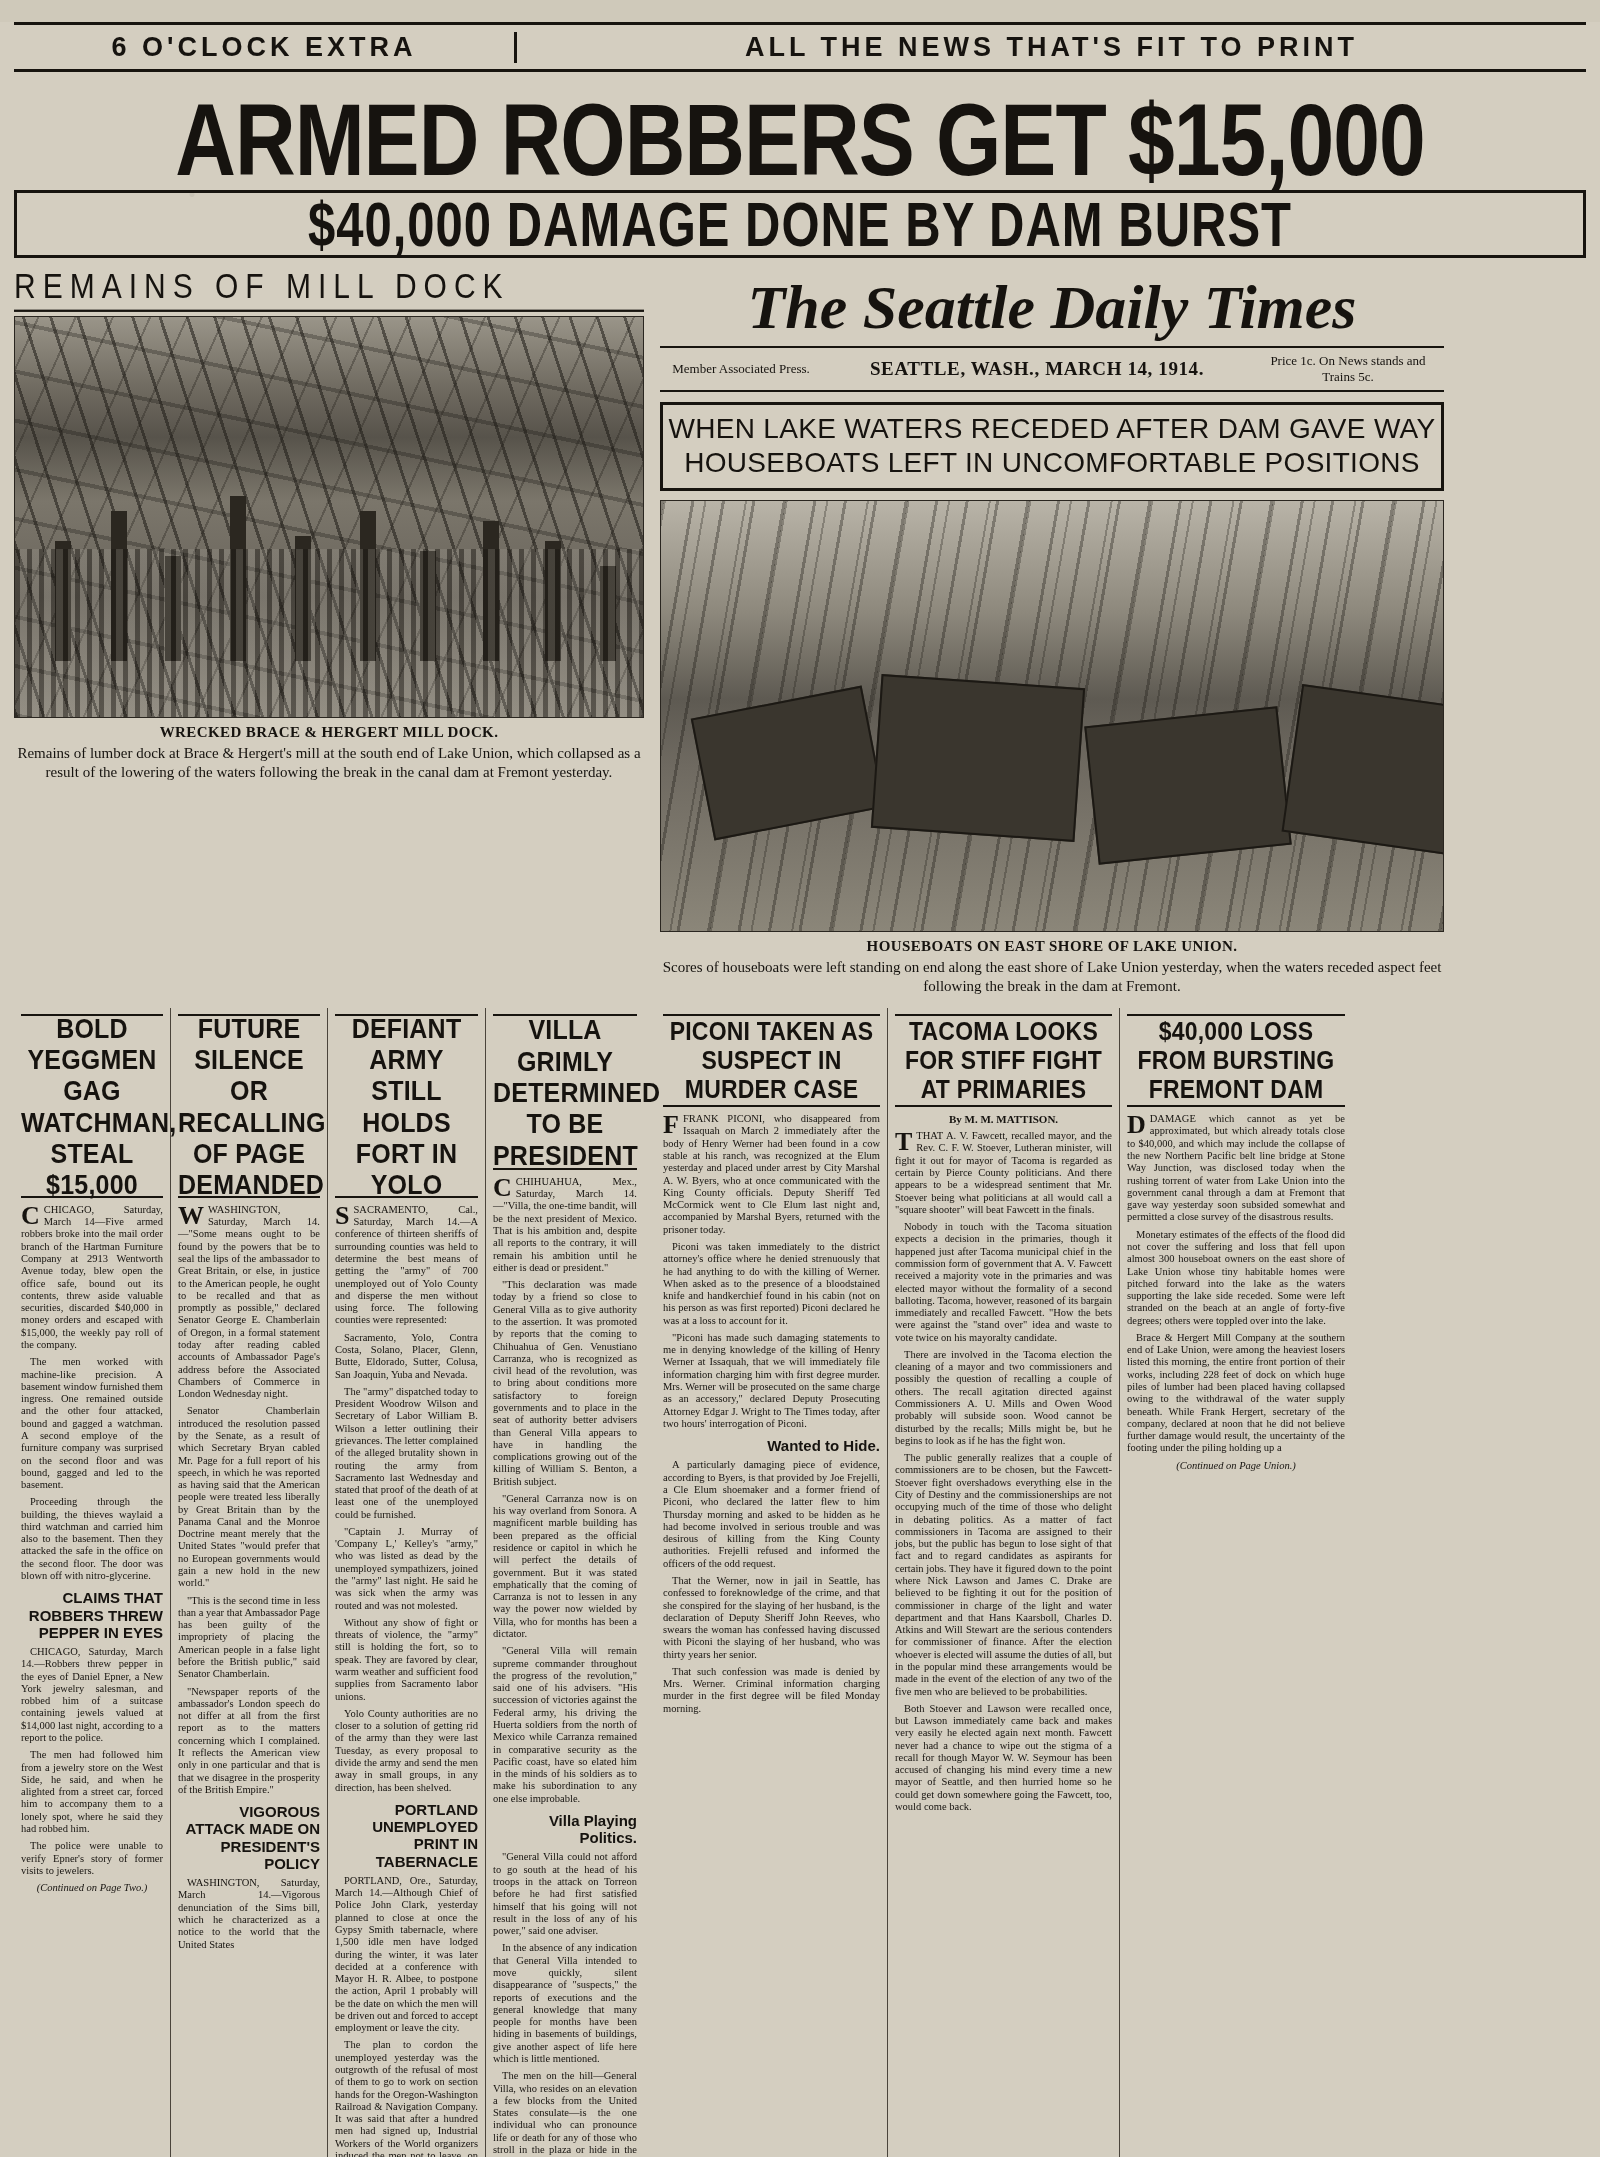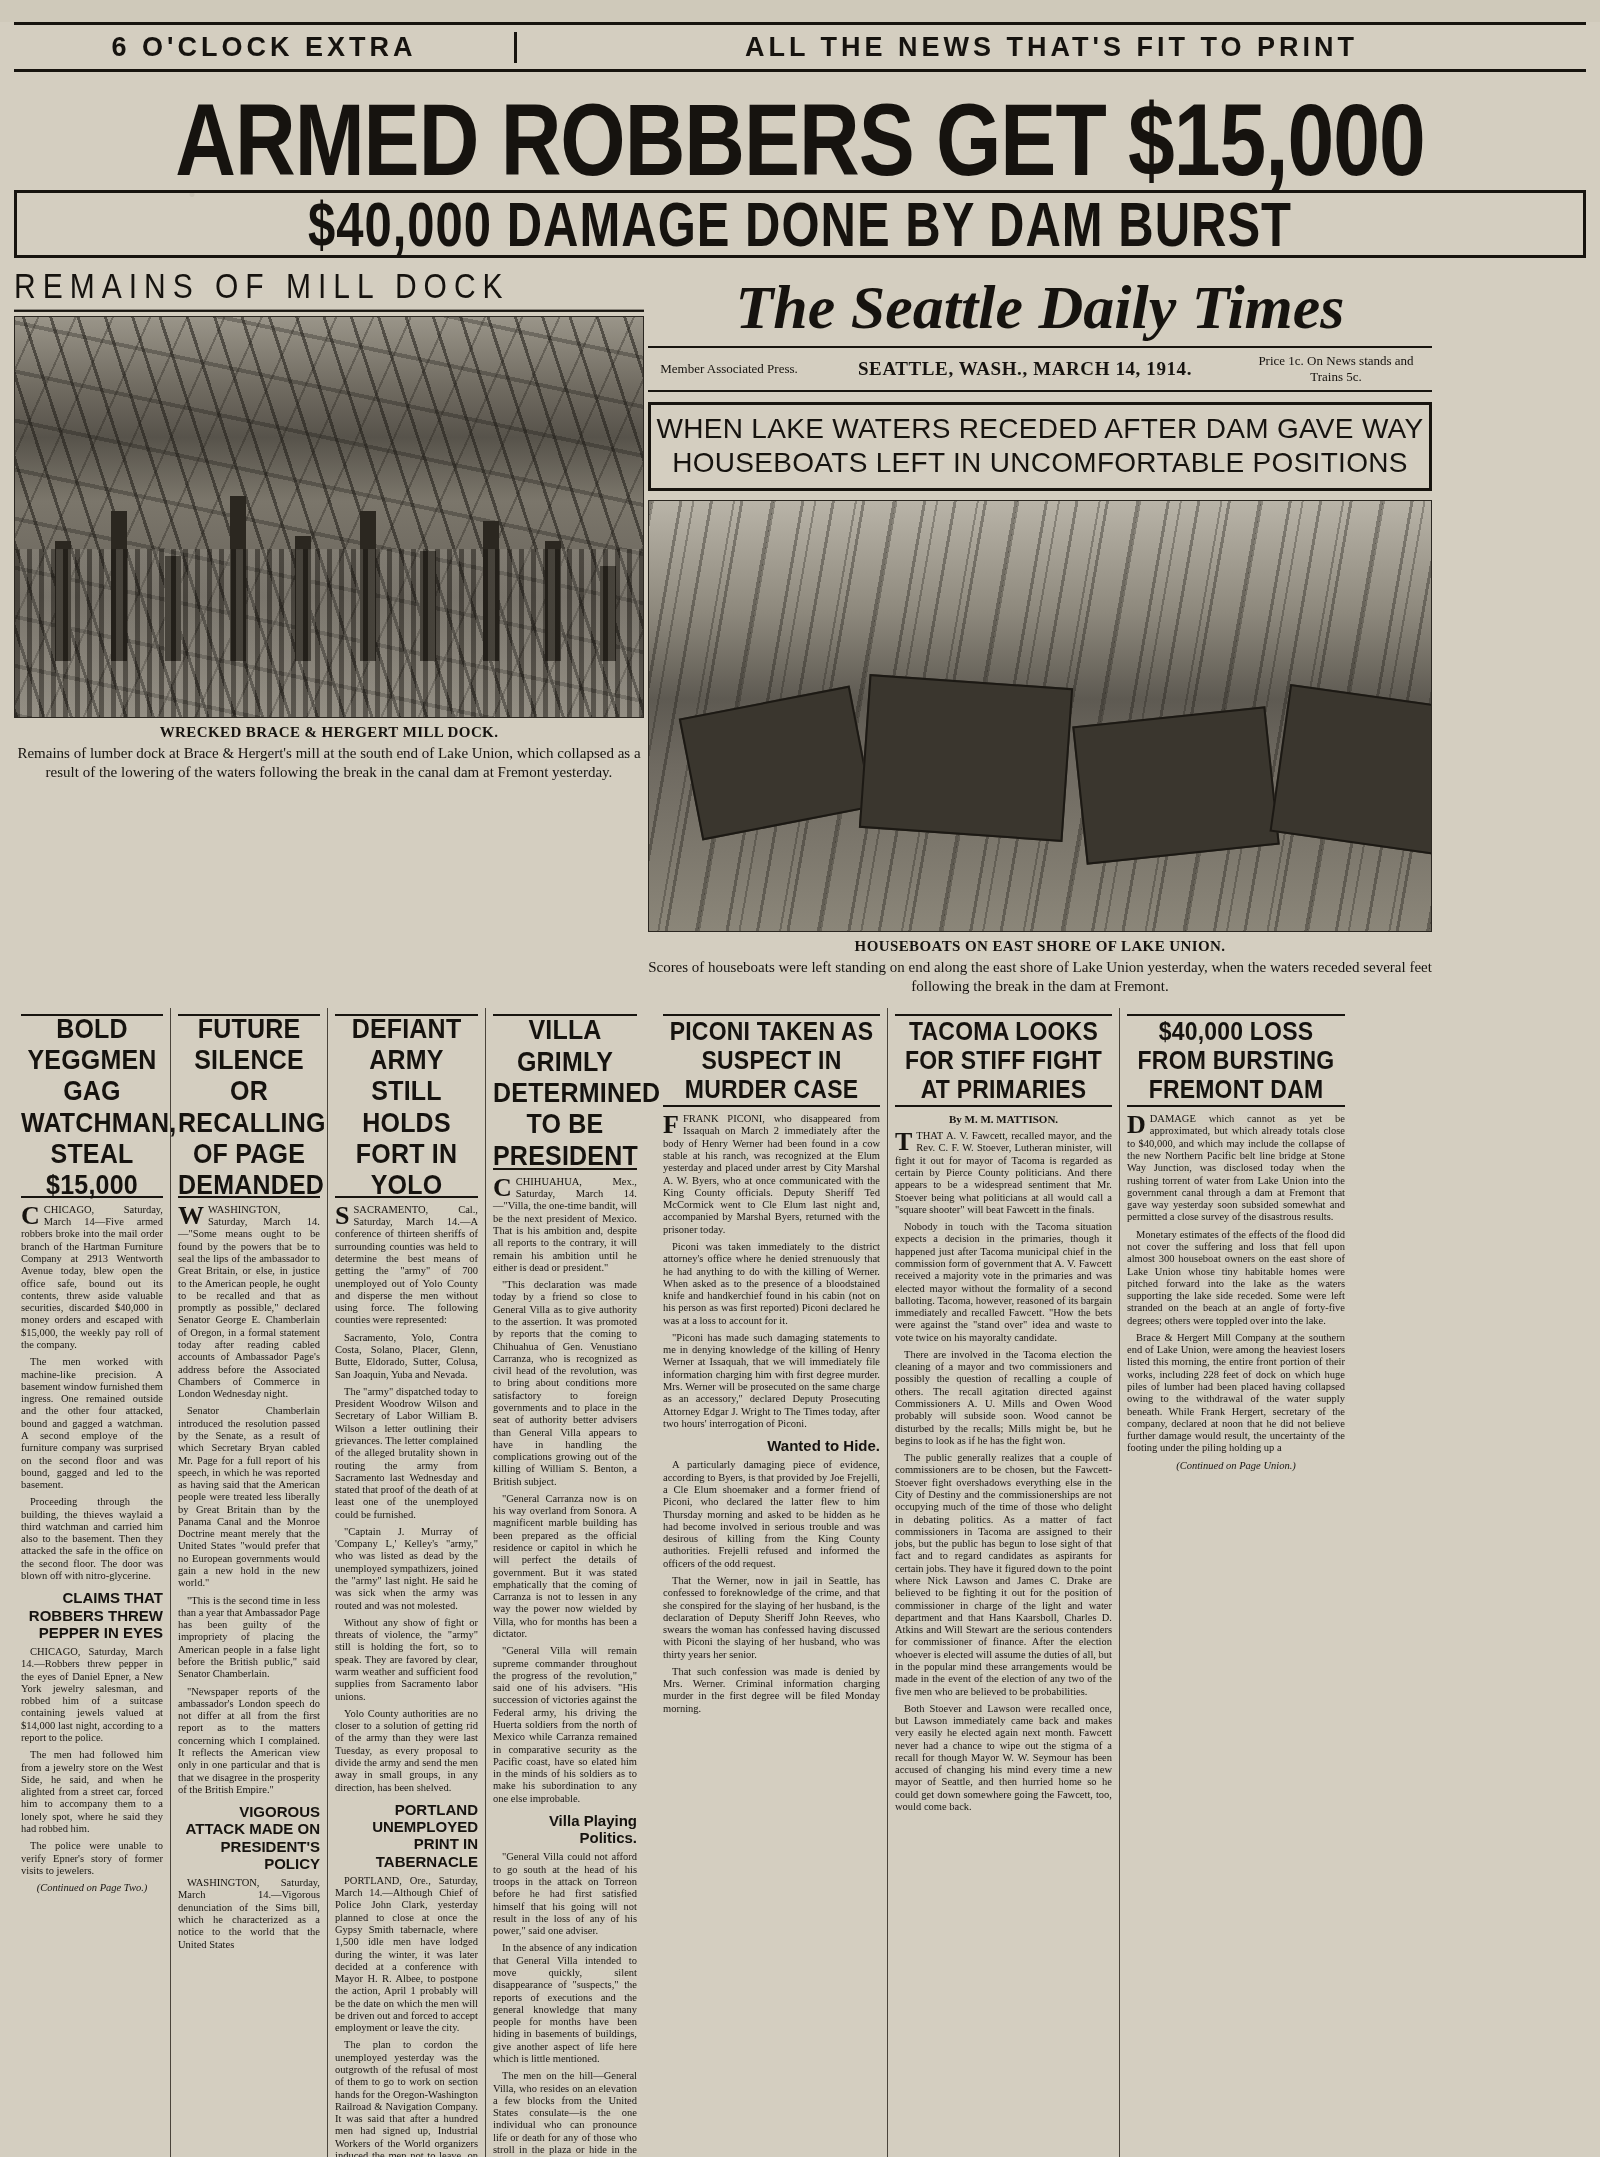--- a/index.html
+++ b/index.html
@@ -55,21 +55,21 @@
   }
   .subhead{
     font-family:"Liberation Sans", sans-serif;
     font-weight:bold;font-size:49px;letter-spacing:1px;
     transform:scaleY(1.3);
   }
 
   
   .photorow{display:flex;margin-top:12px;}
   .leftphoto{width:630px;}
-  .rightcol{width:784px;margin-left:4px;}
+  .rightcol{width:784px;margin-left:16px;}
   .remains-title{
     font-family:"Liberation Sans", sans-serif;
     font-size:30px;letter-spacing:7px;font-weight:normal;
     border-bottom:2px solid #17140f;padding-bottom:3px;margin-bottom:7px;
     transform:scaleY(1.15);
   }
   .photo{
     background:#6c675d;position:relative;overflow:hidden;
     border:1px solid #2a2620;
   }
@@ -216,21 +216,21 @@
         <div>HOUSEBOATS LEFT IN UNCOMFORTABLE POSITIONS</div>
       </div>
       <div class="photo houseboat">
         <div class="shack" style="left:40px;top:200px;width:170px;height:120px;transform:rotate(-11deg)"></div>
         <div class="shack" style="left:215px;top:180px;width:200px;height:150px;transform:rotate(4deg)"></div>
         <div class="shack" style="left:430px;top:215px;width:190px;height:135px;transform:rotate(-6deg)"></div>
         <div class="shack" style="left:630px;top:195px;width:180px;height:145px;transform:rotate(8deg)"></div>
         <div class="shack" style="left:790px;top:235px;width:130px;height:110px;transform:rotate(-3deg)"></div>
       </div>
       <div class="caption-strong">HOUSEBOATS ON EAST SHORE OF LAKE UNION.</div>
-      <div class="caption">Scores of houseboats were left standing on end along the east shore of Lake Union yesterday, when the waters receded several feet following the break in the dam at Fremont.</div>
+      <div class="caption">Scores of houseboats were left standing on end along the east shore of Lake Union yesterday, when the waters receded aspect feet following the break in the dam at Fremont.</div>
     </div>
   </div>
 
   <div style="display:flex;margin-top:12px;">
 
     <div style="width:630px;display:flex;">
       <div class="col" style="width:157px">
         <div class="rule"></div>
         <div class="colhead">BOLD YEGGMEN GAG WATCHMAN, STEAL $15,000</div>
         <div class="rule"></div>

